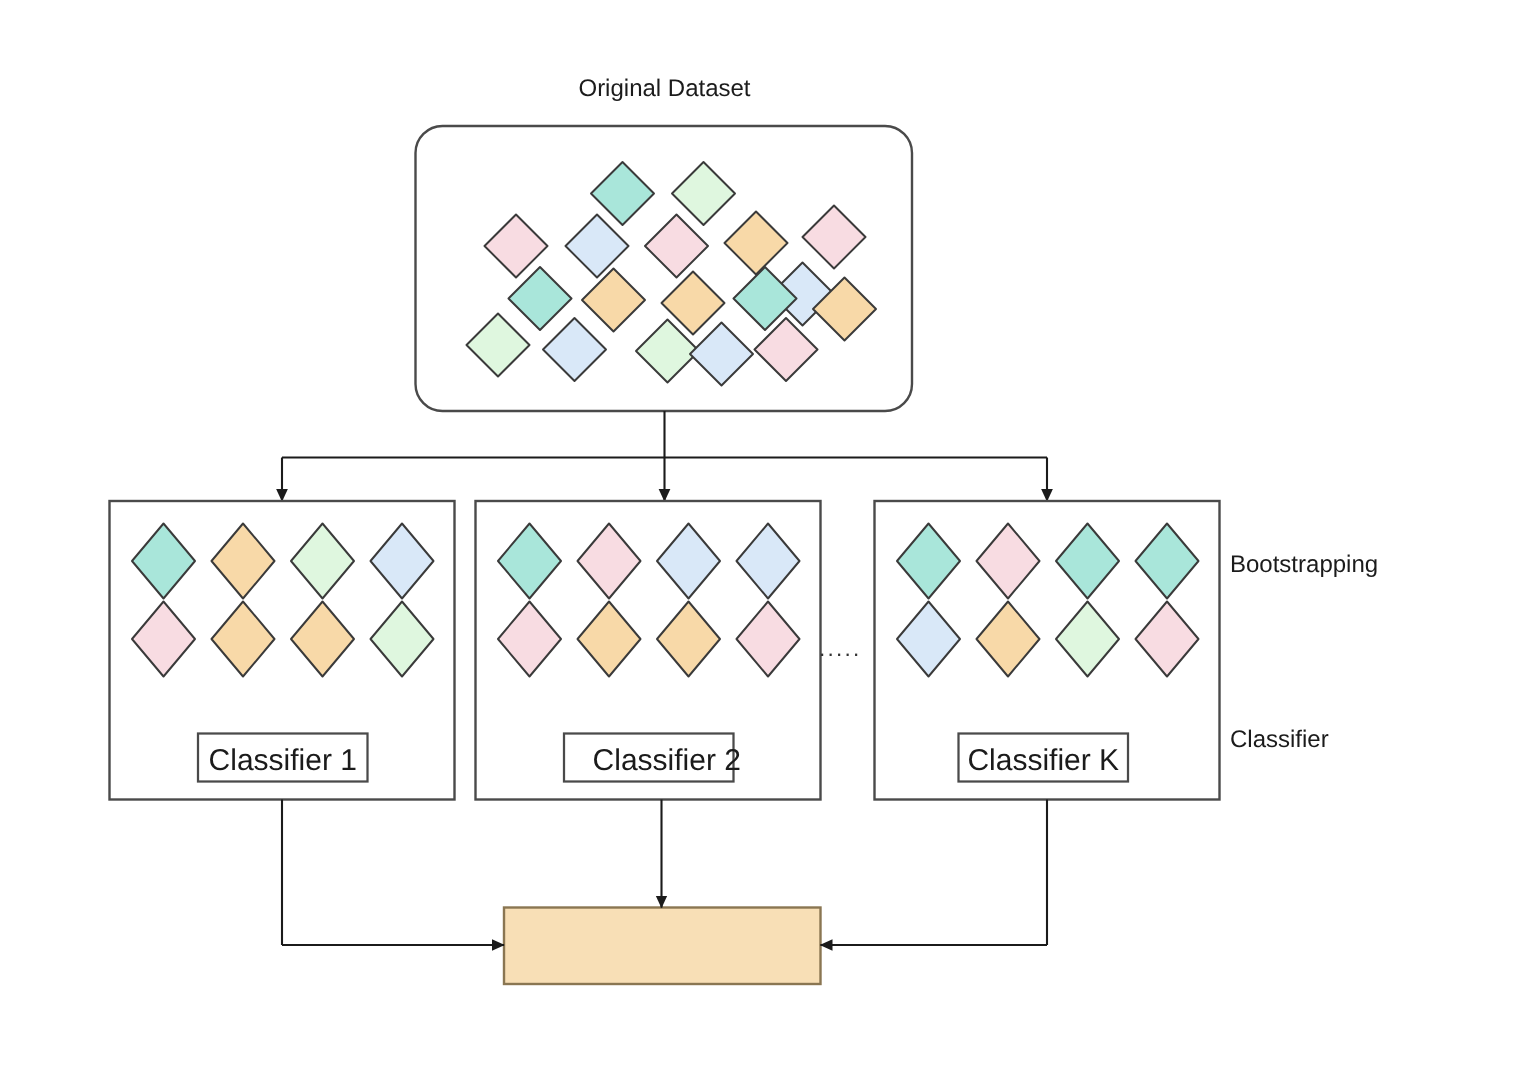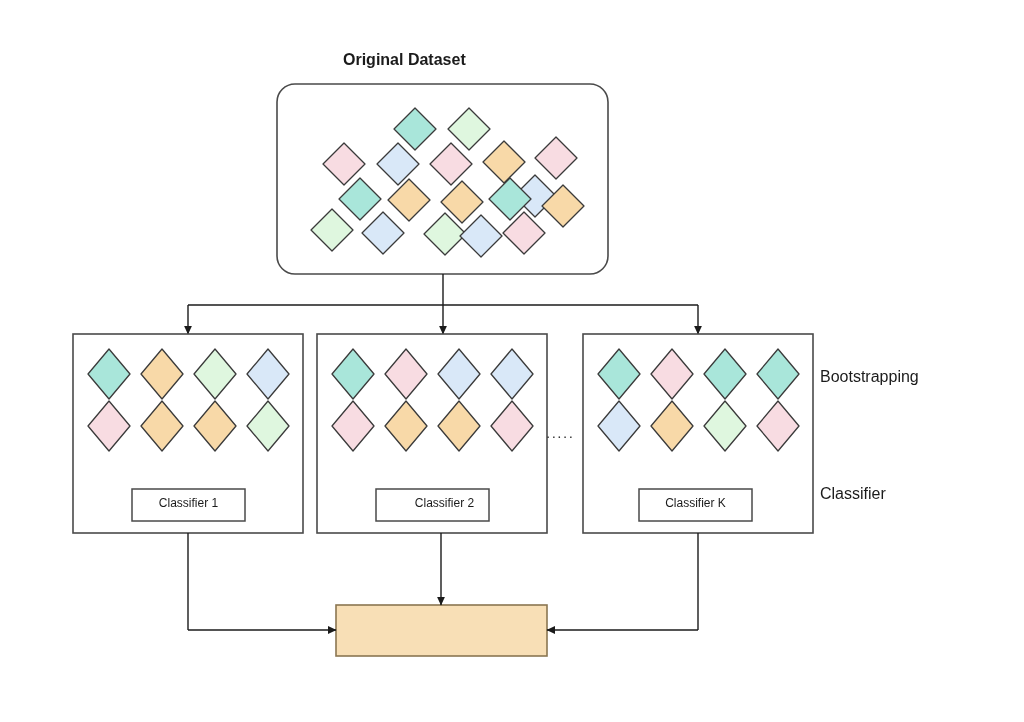--- a/index.html
+++ b/index.html
@@ -27,27 +27,27 @@
     height: 722px;
   }
   .lbl {
     position: absolute;
     font-family: "Liberation Sans", sans-serif;
     color: #1b1b1b;
     white-space: nowrap;
   }
   .title-lbl {
     font-size: 16px;
-    font-weight: bold;
+    text-align: center;
   }
   .side-lbl {
     font-size: 16px;
   }
   .box-lbl {
-    font-size: 12px;
+    font-size: 20px;
     text-align: center;
   }
   .ellipsis-lbl {
     font-size: 15px;
     letter-spacing: 1.5px;
     color: #333;
   }
 </style>
 </head>
 <body>

